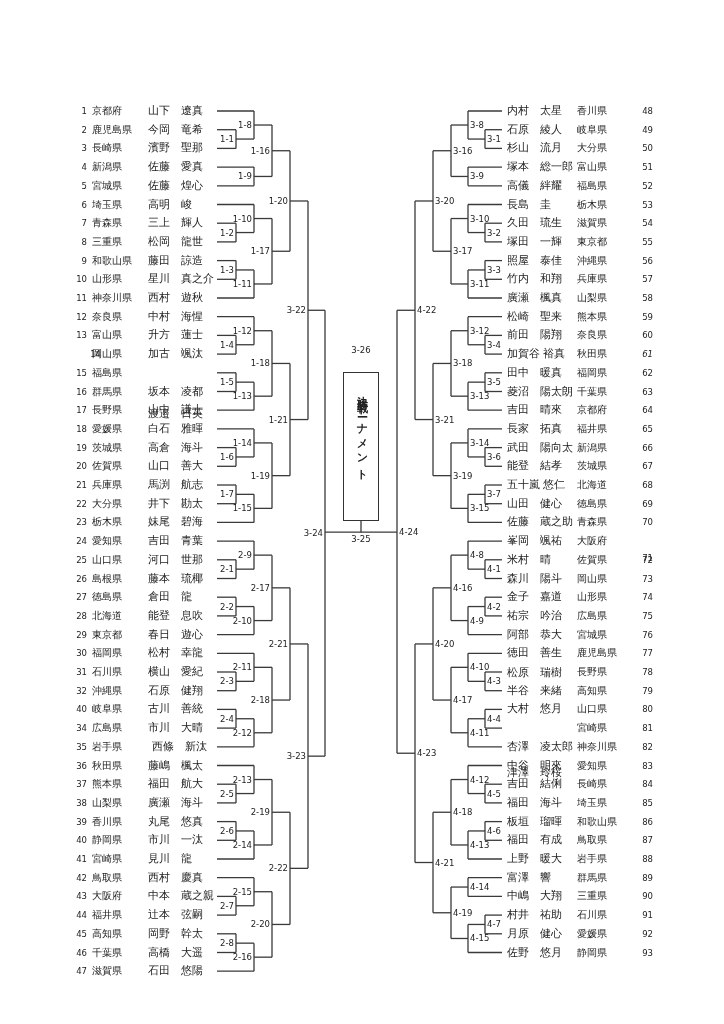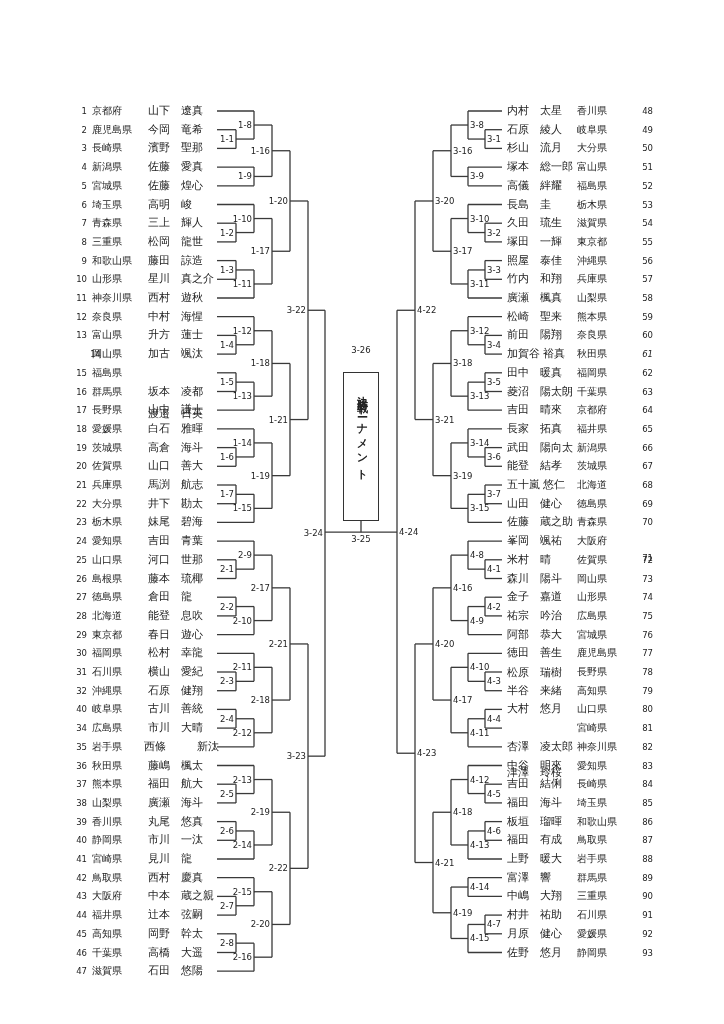--- a/index.html
+++ b/index.html
@@ -672,21 +672,21 @@
         <span class="no" style="left: 61px;">34</span>
         <span class="pref" style="left: 92px;">広島県</span>
         <span class="name" style="left: 148px;">
           <span class="sn">市川</span>
           <span class="gn">大晴</span>
         </span>
       </div>
       <div class="row" style="top: 738.8px; left: 0px;">
         <span class="no" style="left: 61px;">35</span>
         <span class="pref" style="left: 92px;">岩手県</span>
-        <span class="name" style="left: 144px; gap: 20px;">
+        <span class="name" style="left: 152px;">
           <span class="sn">西條</span>
           <span class="gn">新汰</span>
         </span>
       </div>
       <div class="row" style="top: 757.5px; left: 0px;">
         <span class="no" style="left: 61px;">36</span>
         <span class="pref" style="left: 92px;">秋田県</span>
         <span class="name" style="left: 148px;">
           <span class="sn">藤嶋</span>
           <span class="gn">楓太</span>

